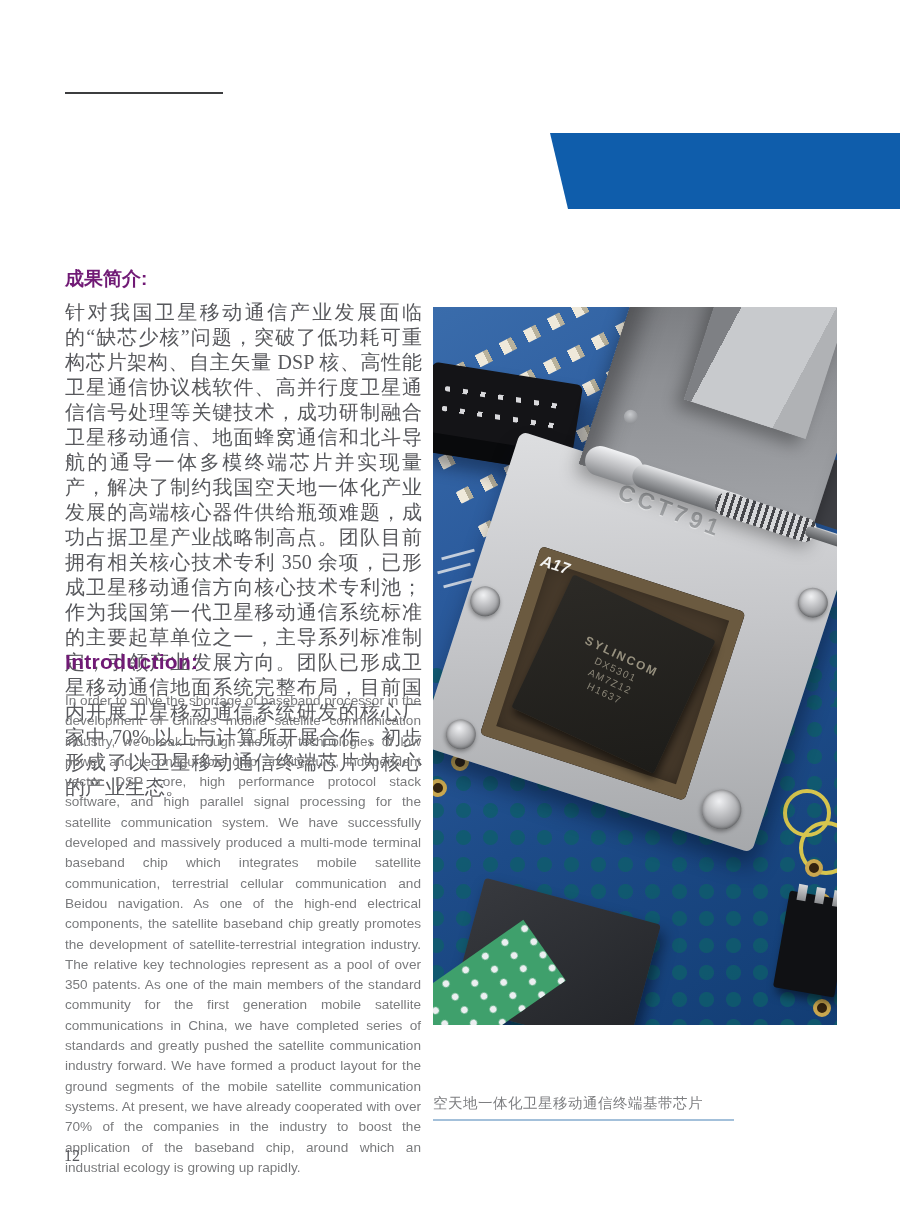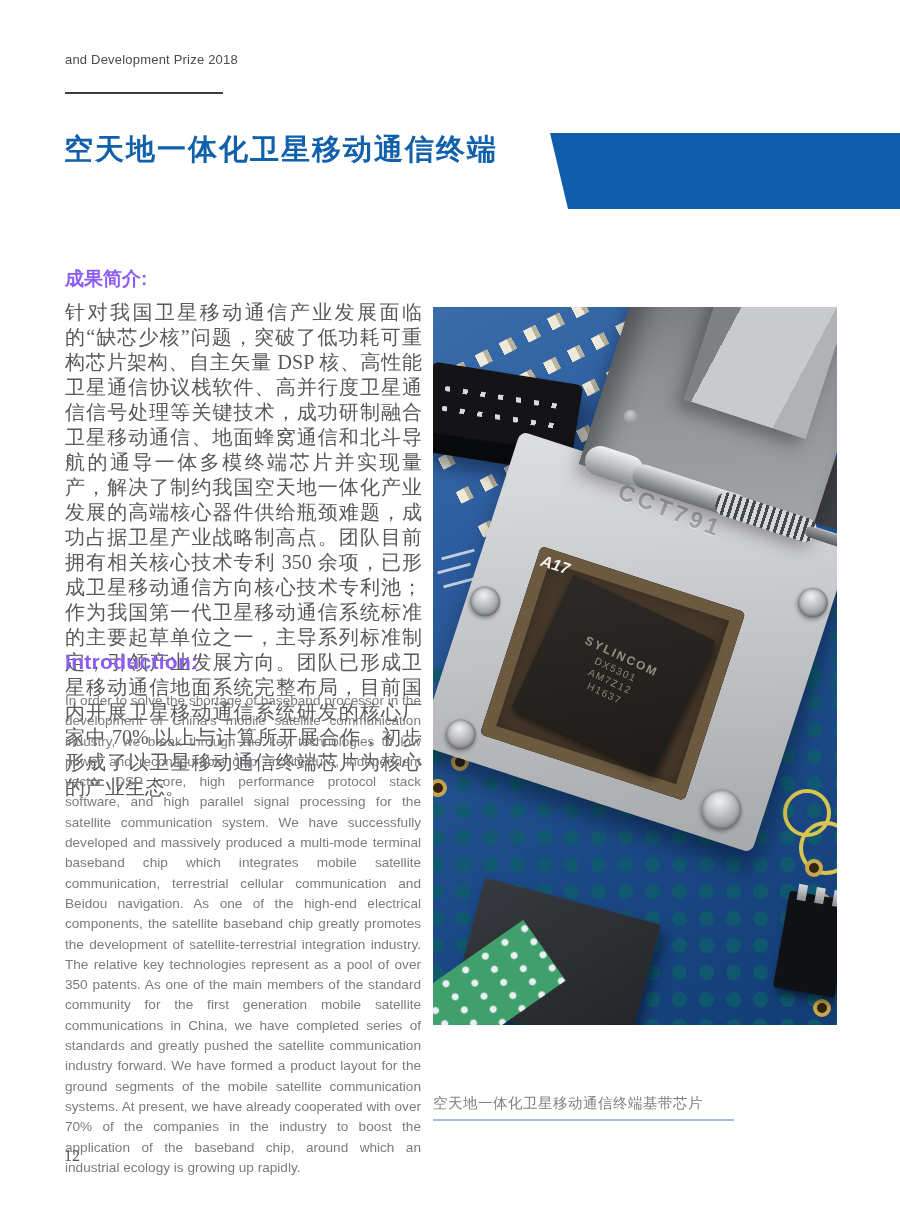--- a/index.html
+++ b/index.html
@@ -7,21 +7,21 @@
         font-family:"Liberation Sans","DejaVu Sans",sans-serif;}
   
   .hdr{position:absolute;left:65px;top:50px;font-size:13px;line-height:19px;color:#4a4b4d;letter-spacing:.2px;}
   .hdr-rule{position:absolute;left:65px;top:92px;width:158px;height:2px;background:#3c3d3f;}
   
   .title{position:absolute;left:64px;top:126px;font-family:"Liberation Serif","DejaVu Serif",serif;
          font-weight:bold;font-size:29px;line-height:47px;color:#1160ac;letter-spacing:2px;}
   .blue-shape{position:absolute;left:0;top:0;width:900px;height:1221px;pointer-events:none;
               clip-path:polygon(550px 133px,900px 133px,900px 209px,568px 209px);background:#0f5dab;}
   
-  .sec-h{position:absolute;left:65px;color:#8b5cf6;font-weight:bold;}
+  .sec-h{position:absolute;left:65px;color:#701a75;font-weight:bold;}
   .sum-h{top:266px;font-size:19px;}
   .intro-h{top:650px;font-size:21px;letter-spacing:.3px;}
   
   .zh-body{position:absolute;left:65px;top:300px;width:357px;font-family:"Liberation Serif","DejaVu Serif",serif;
            font-size:20px;line-height:25px;color:#58595d;text-align:justify;text-justify:inter-ideograph;}
   .en-body{position:absolute;left:65px;top:691px;width:356px;font-size:13.6px;line-height:20.3px;
            color:#7a7b7d;text-align:justify;}
   
   .cap-zh{position:absolute;left:433px;top:1094px;font-size:14.5px;color:#7d7e80;letter-spacing:.5px;}
   .cap-rule{position:absolute;left:433px;top:1119px;width:301px;height:2px;background:#a3c0da;}
@@ -109,26 +109,24 @@
   .silk.k1{left:8px;top:246px;} .silk.k2{left:4px;top:260px;} .silk.k3{left:10px;top:274px;}
   .tactile{left:138px;top:198px;width:28px;height:22px;z-index:3;transform:rotate(15deg);border-radius:2px;
      background:linear-gradient(#d9dadc,#aaabad);box-shadow:inset 0 0 0 3px #8e8f92,1px 2px 4px rgba(0,0,0,.4);}
 </style>
 </head>
 <body>
 
 <div class="page">
 
   <div class="hdr">
-    <div>and Development Prize 2018</div>
   </div>
   <div class="hdr-rule"></div>
 
   <h1 class="title" style="margin:0">
-    <div>空天地一体化卫星移动通信终端</div>
   </h1>
   <div class="blue-shape"></div>
 
   <h2 class="sec-h sum-h" style="margin:0">成果简介:</h2>
   <p class="zh-body" style="margin:0">针对我国卫星移动通信产业发展面临的“缺芯少核”问题，突破了低功耗可重构芯片架构、自主矢量 DSP 核、高性能卫星通信协议栈软件、高并行度卫星通信信号处理等关键技术，成功研制融合卫星移动通信、地面蜂窝通信和北斗导航的通导一体多模终端芯片并实现量产，解决了制约我国空天地一体化产业发展的高端核心器件供给瓶颈难题，成功占据卫星产业战略制高点。团队目前拥有相关核心技术专利 350 余项，已形成卫星移动通信方向核心技术专利池；作为我国第一代卫星移动通信系统标准的主要起草单位之一，主导系列标准制定，引领产业发展方向。团队已形成卫星移动通信地面系统完整布局，目前国内开展卫星移动通信系统研发的核心厂家中 70% 以上与计算所开展合作，初步形成了以卫星移动通信终端芯片为核心的产业生态。</p>
 
   <h2 class="sec-h intro-h" style="margin:0">Introduction:</h2>
   <p class="en-body" style="margin:0">In order to solve the shortage of baseband processor in the development of China's mobile satellite communication industry, we break through the key technologies of low power and reconfigurable chip architecture, independent vector DSP core, high performance protocol stack software, and high parallel signal processing for the satellite communication system. We have successfully developed and massively produced a multi-mode terminal baseband chip which integrates mobile satellite communication, terrestrial cellular communication and Beidou navigation. As one of the high-end electrical components, the satellite baseband chip greatly promotes the development of satellite-terrestrial integration industry. The relative key technologies represent as a pool of over 350 patents. As one of the main members of the standard community for the first generation mobile satellite communications in China, we have completed series of standards and greatly pushed the satellite communication industry forward. We have formed a product layout for the ground segments of the mobile satellite communication systems. At present, we have already cooperated with over 70% of the companies in the industry to boost the application of the baseband chip, around which an industrial ecology is growing up rapidly.</p>
 
   <figure class="photo">

